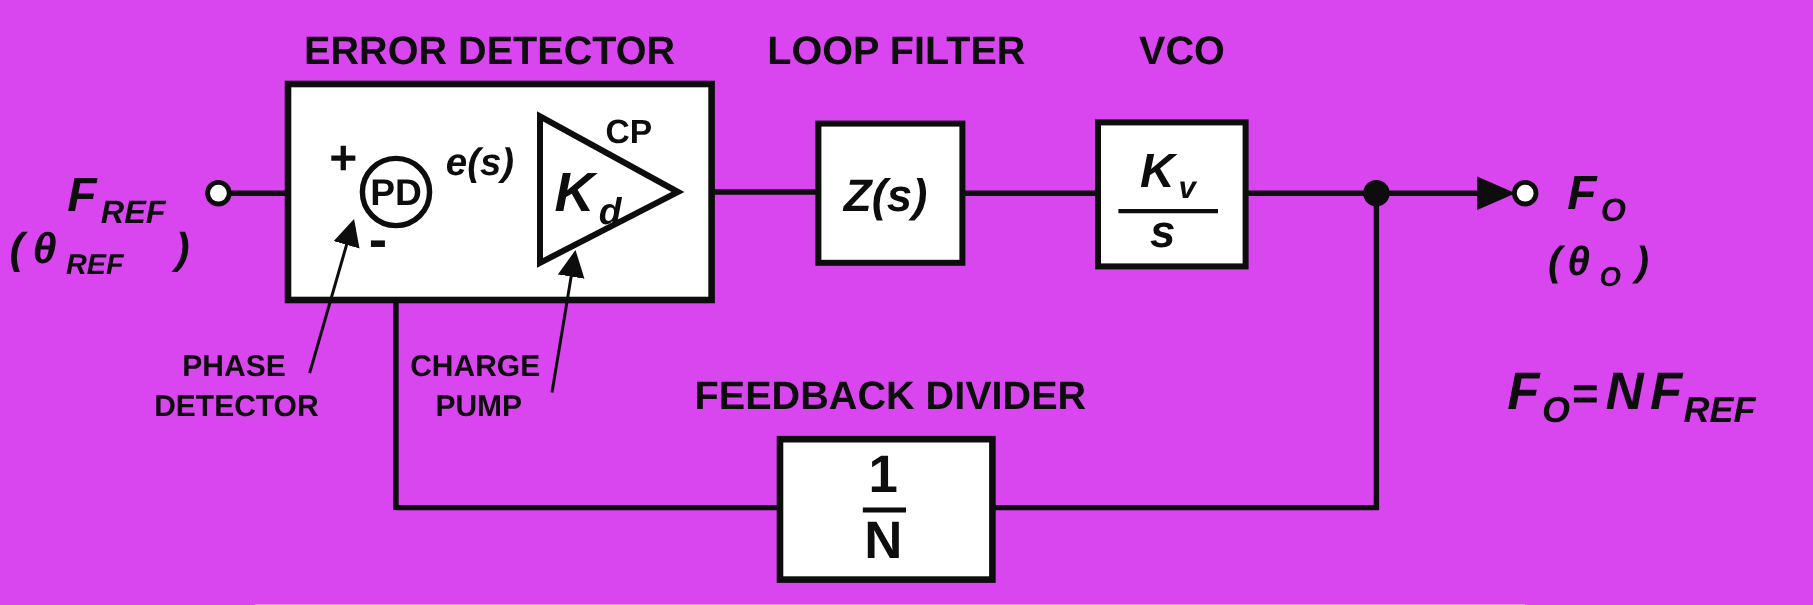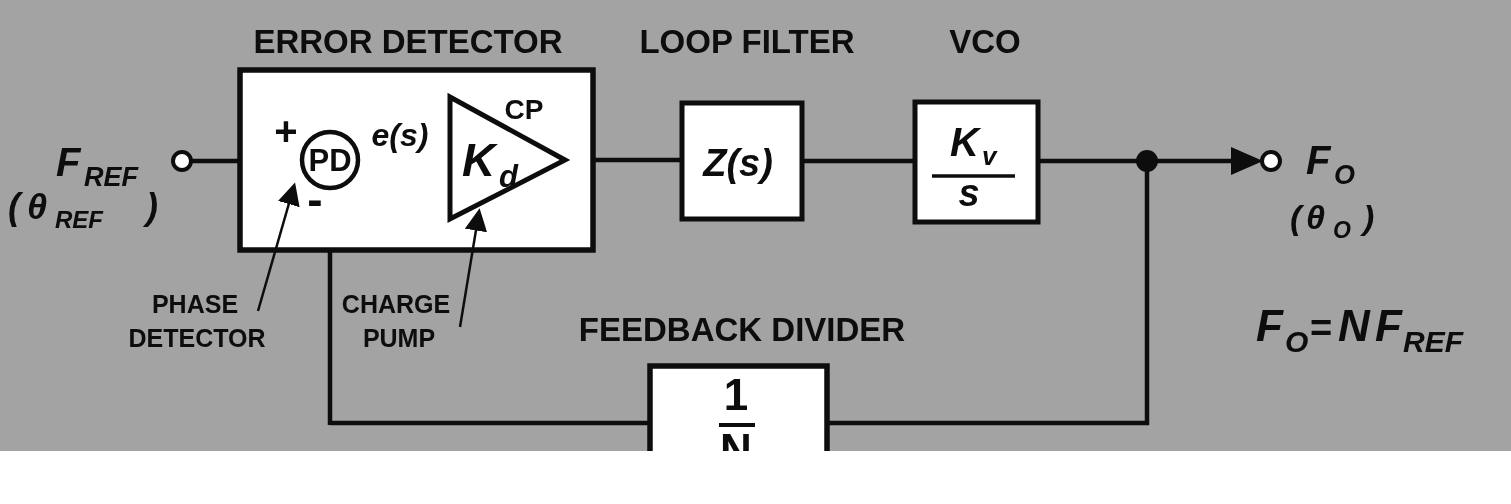--- a/index.html
+++ b/index.html
@@ -1,16 +1,16 @@
 <!DOCTYPE html>
 <html><head>
 <meta charset="utf-8">
 <style>
   html,body{margin:0;padding:0;background:#ffffff;}
-  .canvas{position:relative;width:1511px;height:451px;background:#a3a3a3;overflow:hidden;text-align:right;}
+  .canvas{position:relative;width:1511px;height:504px;background:#d946ef;overflow:hidden;text-align:right;}
   svg{display:block;}
   svg text{font-family:"Liberation Sans","DejaVu Sans",sans-serif;font-weight:bold;fill:#0d0d0d;}
   svg text.it{font-style:italic;}
   .ln{stroke:#0d0d0d;stroke-width:4.5;fill:none;}
   .thin{stroke:#0d0d0d;stroke-width:2.5;fill:none;}
   .bx{fill:#ffffff;stroke:#0d0d0d;stroke-width:5;}
   .bx2{fill:#ffffff;stroke:#0d0d0d;stroke-width:5.5;}
   .solid{fill:#0d0d0d;stroke:none;}
   .term{fill:#ffffff;stroke:#0d0d0d;stroke-width:4;}
 </style>

